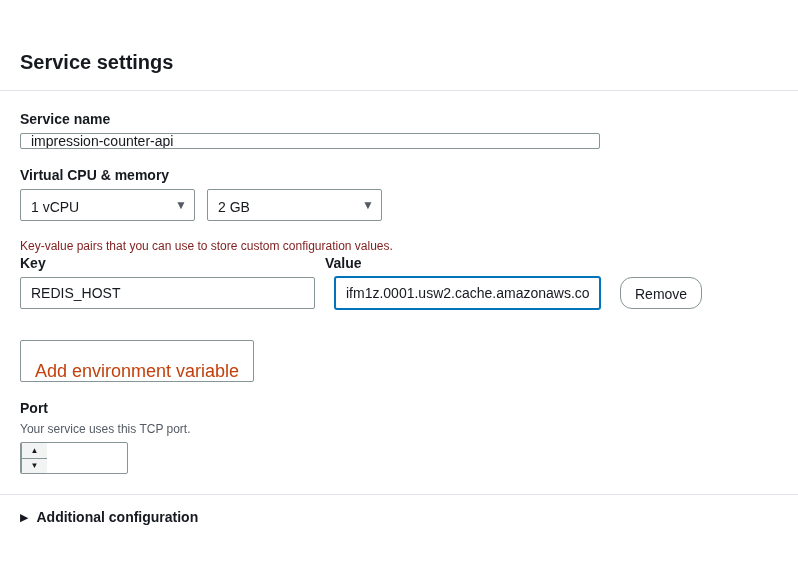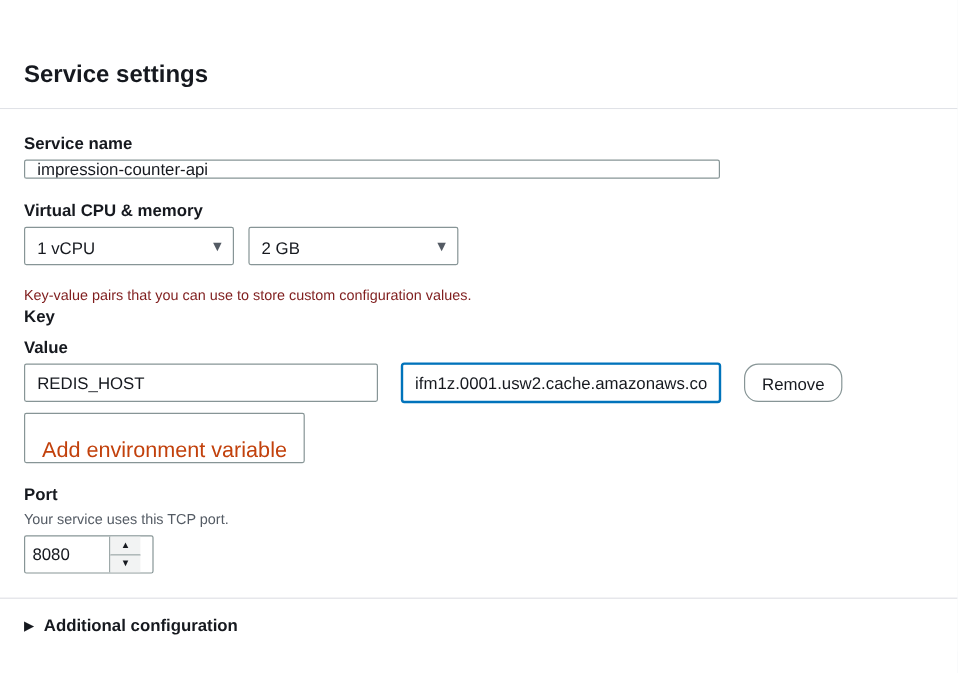--- a/index.html
+++ b/index.html
@@ -119,42 +119,41 @@
     .env-description {
       font-size: 12px;
       color: #7f1d1d;
       margin-bottom: 2px;
     }
 
     .env-columns-header {
       display: flex;
       gap: 10px;
       margin-bottom: 6px;
-      flex-direction: column;
     }
 
     .col-header-key {
       font-size: 14px;
       font-weight: 700;
       color: #16191f;
       width: 295px;
     }
 
     .col-header-value {
       font-size: 14px;
       font-weight: 700;
       color: #16191f;
       width: 265px;
     }
 
     .env-row {
       display: flex;
       gap: 20px;
       align-items: flex-end;
-      margin-bottom: 3px;
+      margin-bottom: 25px;
     }
 
     .env-key-input {
       width: 295px;
       height: 32px;
       padding: 4px 10px;
       border: 1px solid #879596;
       border-radius: 2px;
       font-size: 14px;
       color: #16191f;
@@ -334,21 +333,20 @@
         <button class="remove-btn">Remove</button>
       </div>
 
       <button class="add-env-btn">Add environment variable</button>
     </div>
 
     <div class="port-section">
       <label class="field-label">Port</label>
       <p class="port-description">Your service uses this TCP port.</p>
       <div class="port-input-wrapper">
-        <input type="text" class="port-input" value="8080" style="">
         <div class="port-stepper">
           <button class="stepper-up">▲</button>
           <button class="stepper-down">▼</button>
         </div>
       </div>
     </div>
 
   </div>
 
   <div class="additional-config-section">

